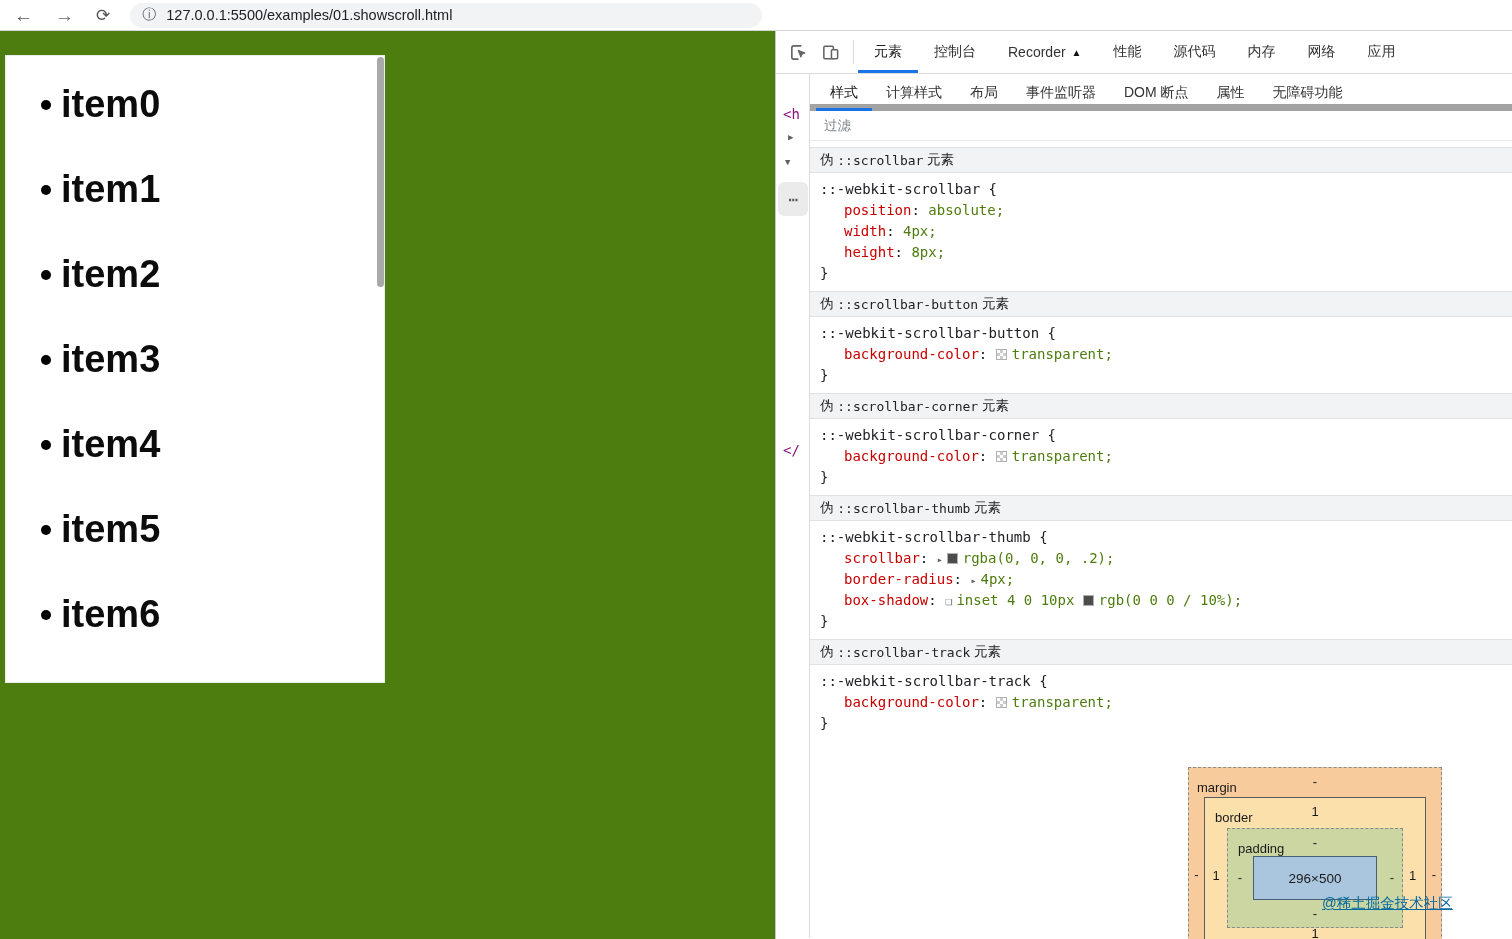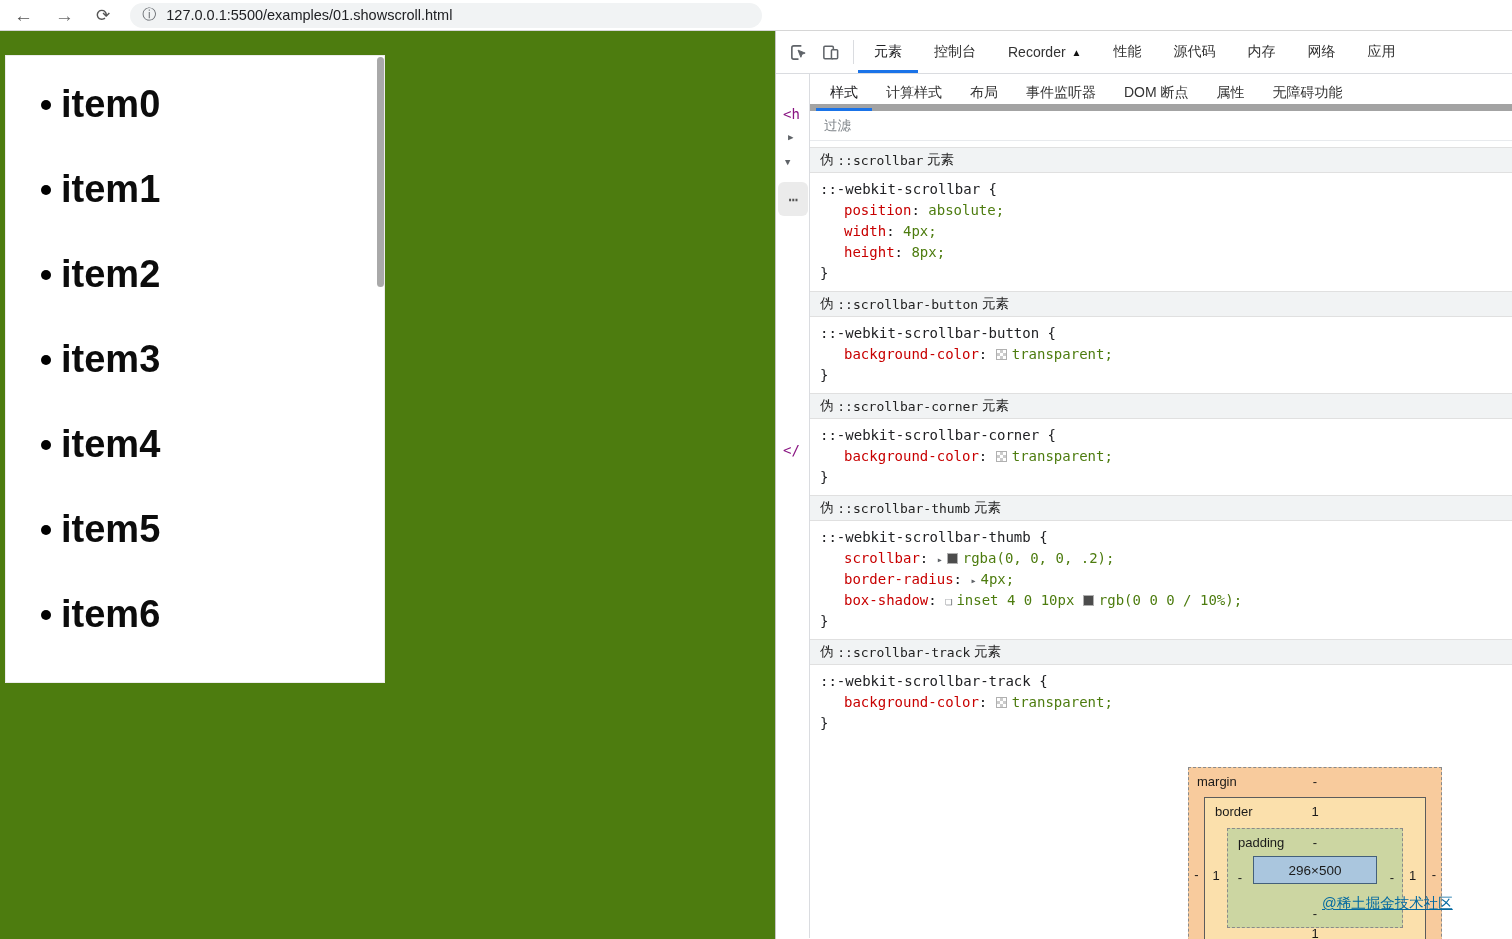--- a/index.html
+++ b/index.html
@@ -77,37 +77,37 @@
   .sw-tr { background-color:#fff;
     background-image:linear-gradient(45deg,#ccc 25%,transparent 25%,transparent 75%,#ccc 75%),
                      linear-gradient(45deg,#ccc 25%,#fff 25%,#fff 75%,#ccc 75%);
     background-size:6px 6px; background-position:0 0,3px 3px; }
   .sw-dk { background:#4c4c4c; }
 
   
   .box-model { position:relative; margin:26px 0 0 378px; width:254px; height:200px; font-size:13px; color:#1a1a1a; }
   .bm-margin { position:absolute; left:0; top:0; width:254px; height:200px;
     background:var(--bm-margin,#f8cb9d); border:1px dashed #8a8a8a; }
-  .bm-label { position:absolute; top:6px; left:8px; }
+  .bm-label { position:absolute; top:12px; left:8px; }
   .bm-vtop { position:absolute; top:6px; left:0; right:0; text-align:center; }
   .mv-left { position:absolute; top:99px; left:0; width:15px; text-align:center; }
   .mv-right { position:absolute; top:99px; right:0; width:14px; text-align:center; }
   .bm-border { position:absolute; left:15px; top:29px; width:222px; height:170px;
     background:var(--bm-border,#fbe0ac); border:1px solid #5c5c5c; }
   .bm-border > .bm-label { left:10px; }
   .bv-left { position:absolute; top:70px; left:0; width:22px; text-align:center; }
   .bv-right { position:absolute; top:70px; right:0; width:25px; text-align:center; }
   .bv-bottom { position:absolute; top:128px; left:0; right:0; text-align:center; }
   .bm-padding { position:absolute; left:22px; top:30px; width:176px; height:100px;
     background:var(--bm-padding,#ccd6a2); border:1px dashed #8a8a8a; }
   .bm-padding > .bm-label { left:10px; }
   .pv-left { position:absolute; top:41px; left:0; width:24px; text-align:center; }
   .pv-right { position:absolute; top:41px; right:0; width:20px; text-align:center; }
   .pv-bottom { position:absolute; bottom:6px; left:0; right:0; text-align:center; }
-  .bm-content { position:absolute; left:25px; top:27px; width:124px; height:28px;
+  .bm-content { position:absolute; left:25px; top:27px; width:124px; height:44px;
     background:var(--bm-content,#aac6de); border:1px solid #44607a;
     display:flex; align-items:center; justify-content:center; font-size:13.5px; }
 
   .watermark { position:absolute; left:1322px; top:894px; font-size:14.5px; color:#0369a1;
     text-decoration:underline; z-index:9; }
 </style>
 </head>
 <body>
 
 <div class="browser-bar">

